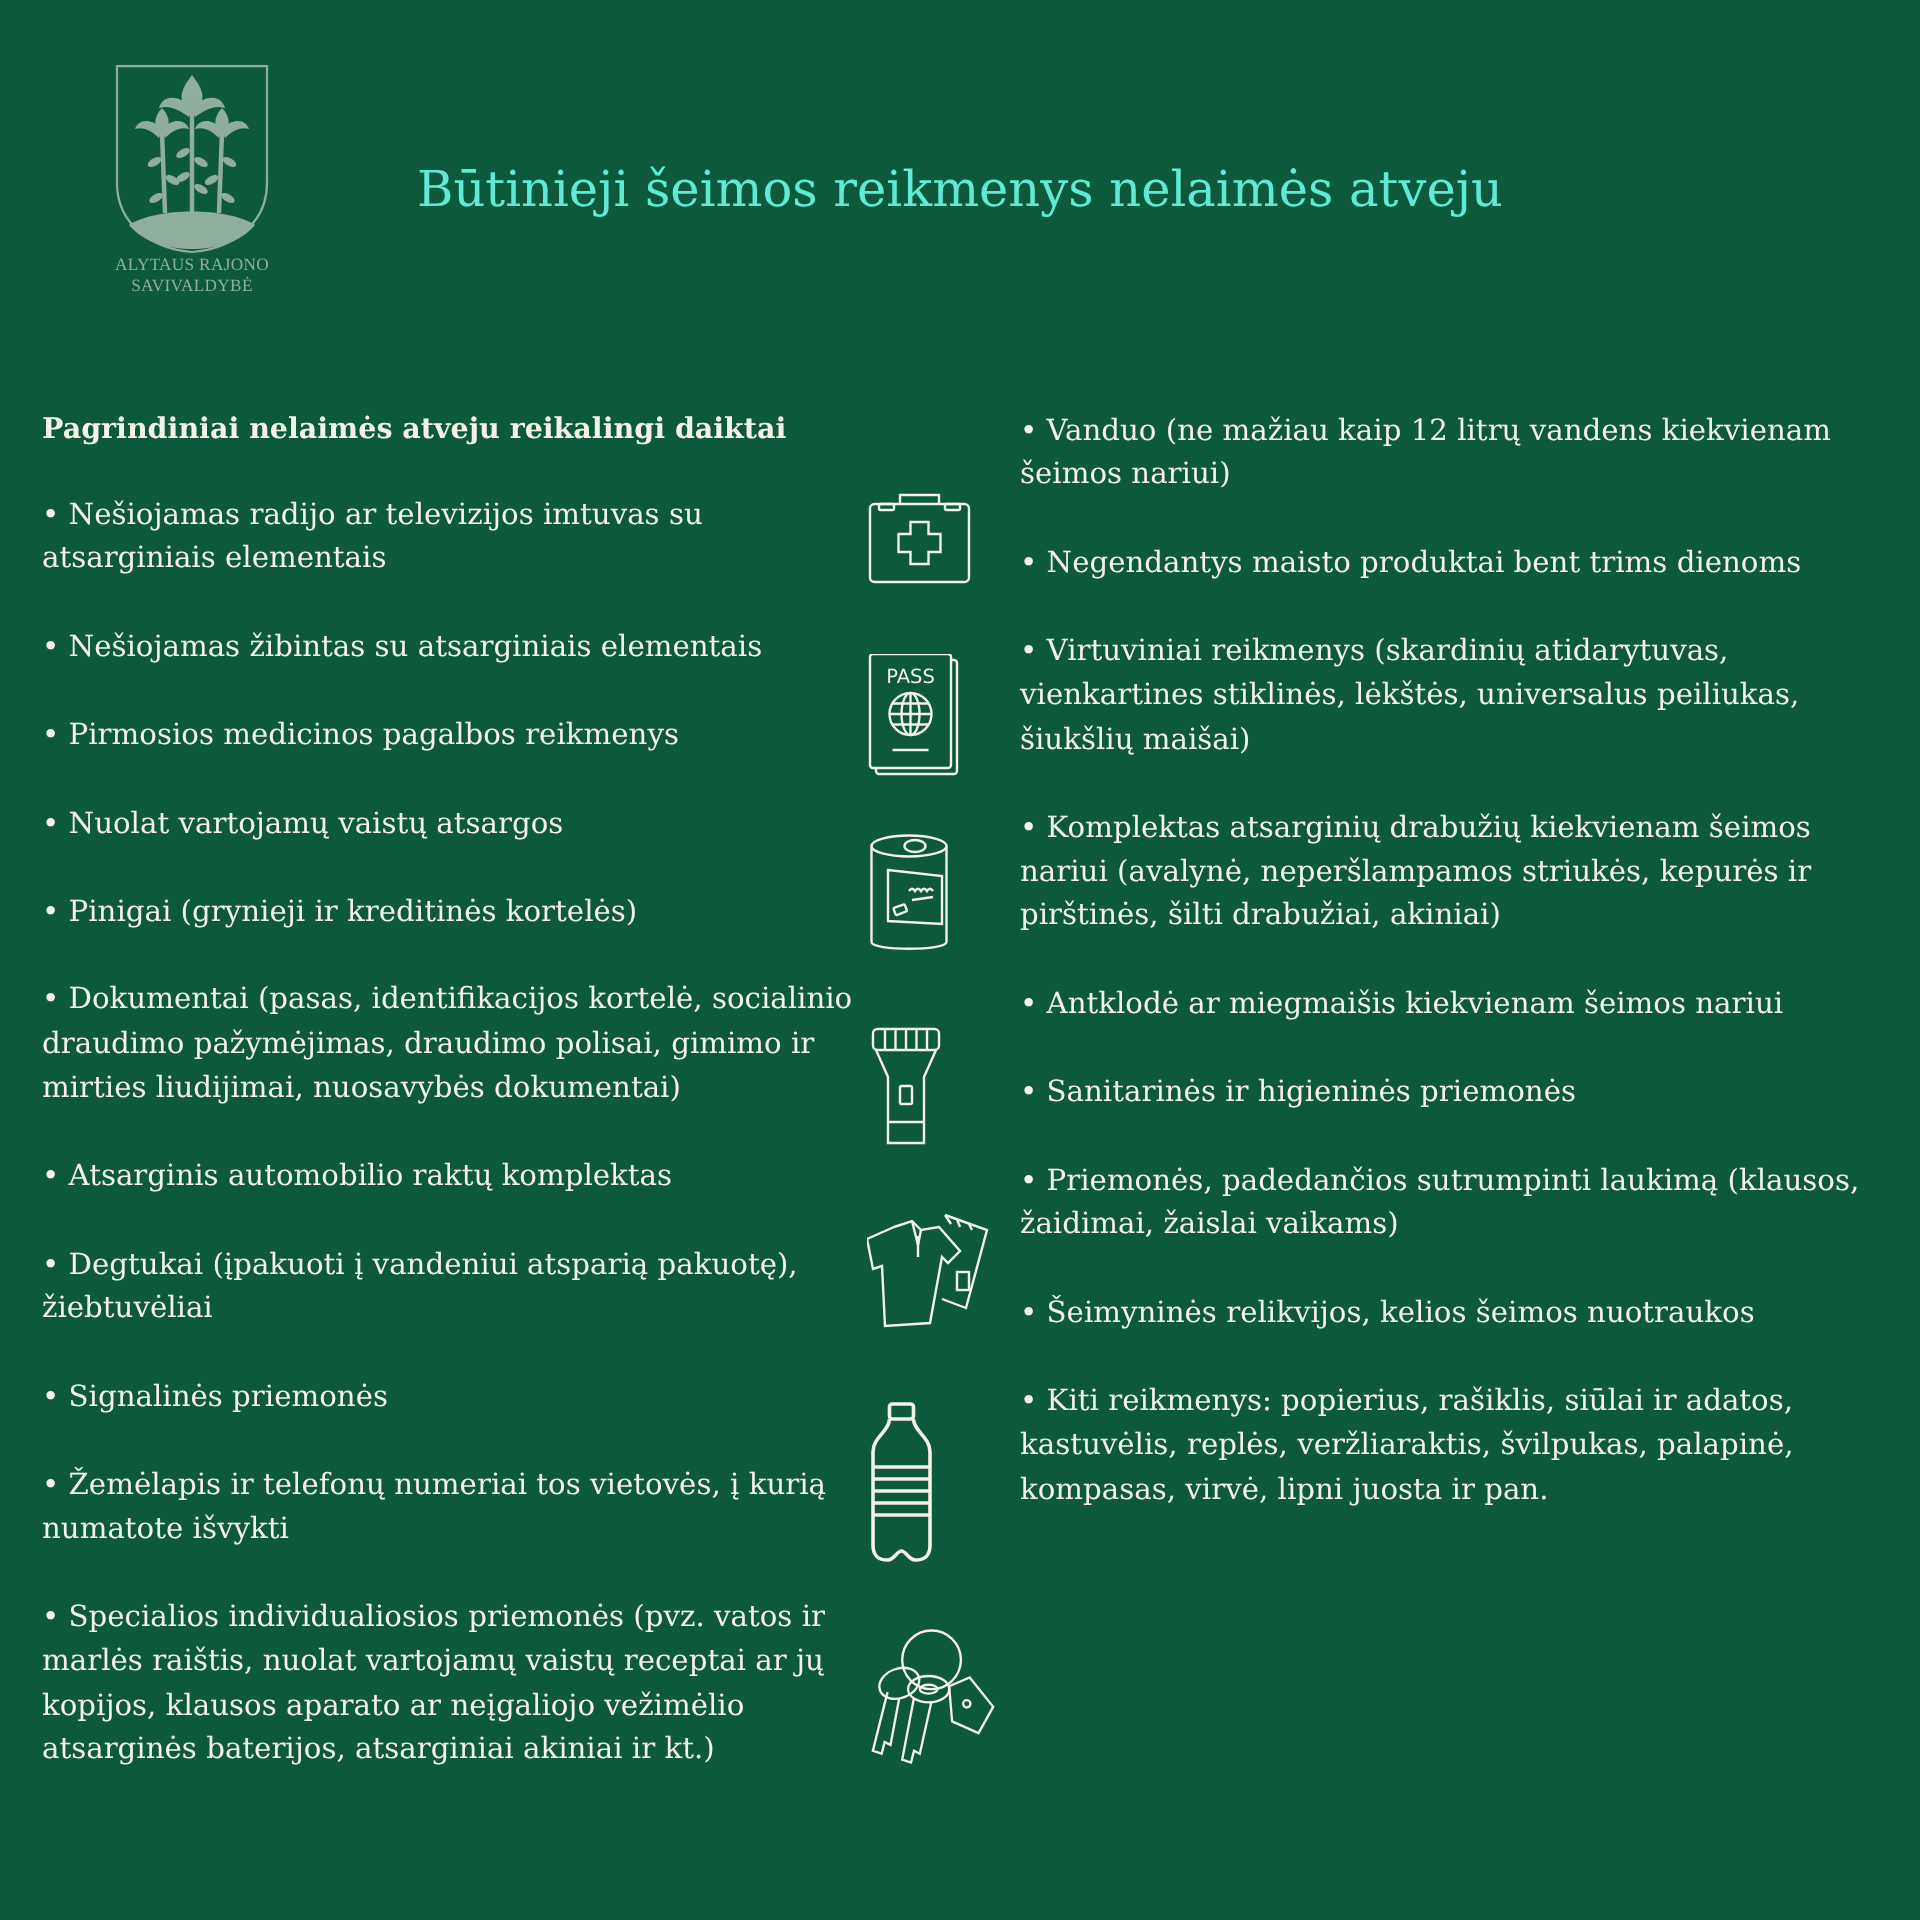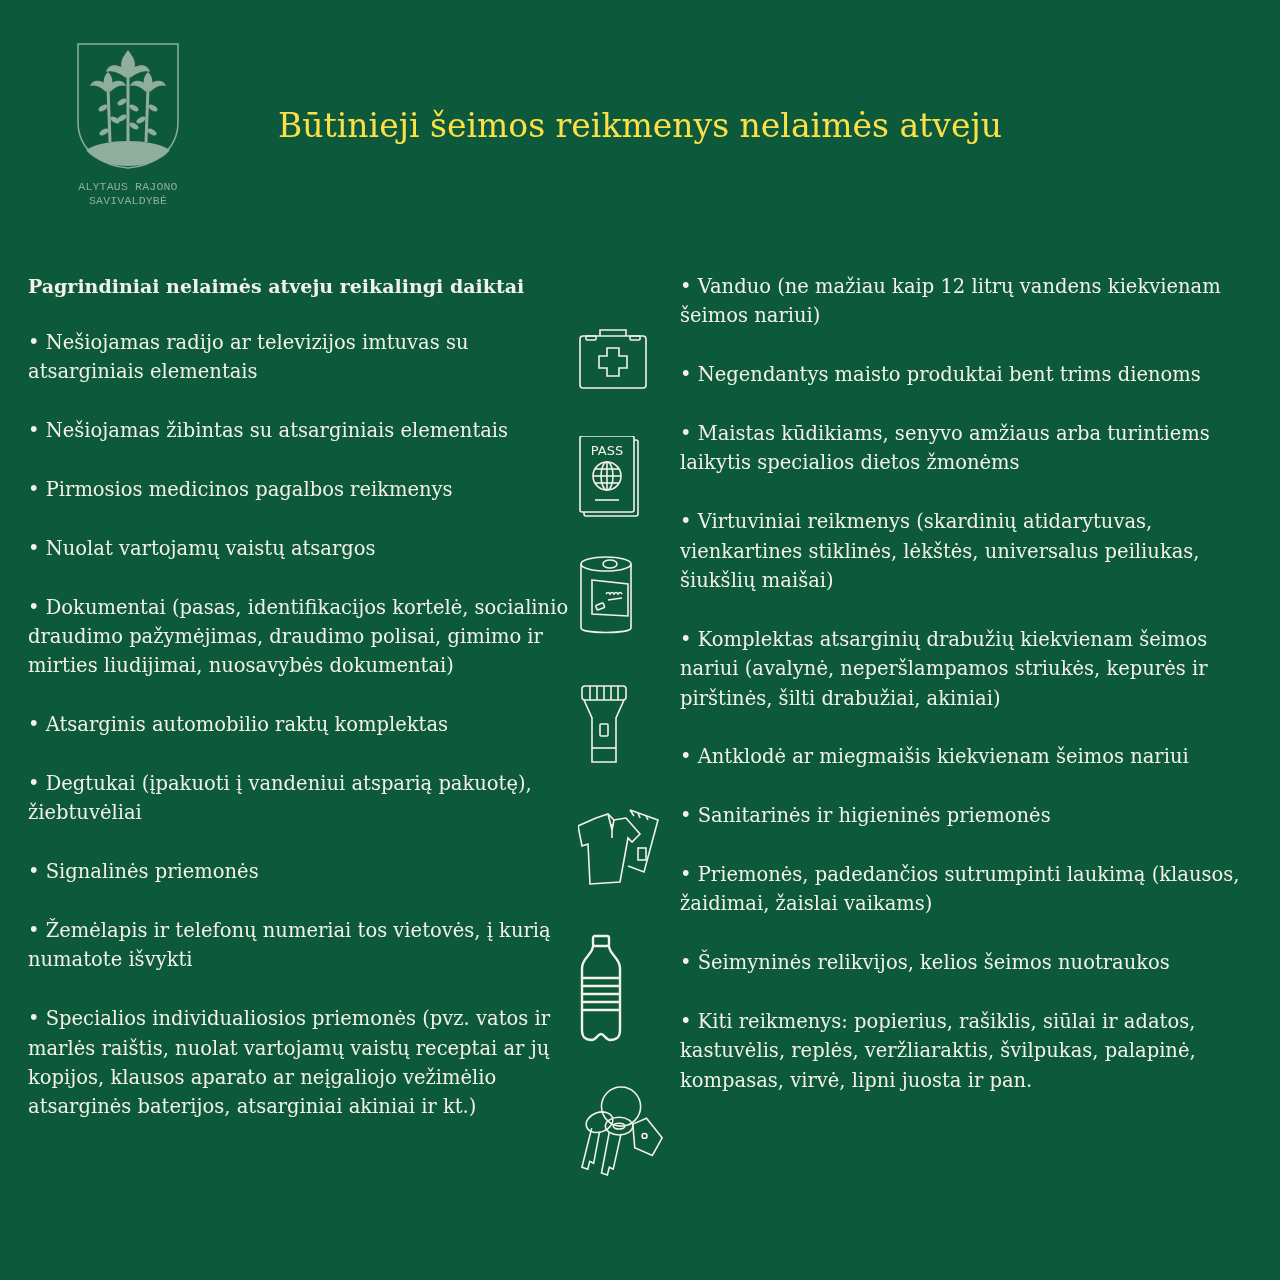--- a/index.html
+++ b/index.html
@@ -10,29 +10,29 @@
       font-family: "DejaVu Serif", "Liberation Serif", serif;
       position: relative;
       overflow: hidden;
     }
     .logo {
       position: absolute; left: 64px; top: 42px; width: 128px; height: 180px;
     }
     .logo svg { display: block; margin: 0 auto; }
     .logo-text {
       color: #8fae9c;
-      font-family: Liberation Mono, monospace;
+      font-family: Liberation Serif, serif;
       font-size: 11.5px; line-height: 14px; text-align: center;
-      letter-spacing: 0.2px; margin-top: 10px;
+      letter-spacing: 0.2px; 
     }
     .title {
       position: absolute; left: 0; right: 0; top: 106px;
       text-align: center; 
       font-size: 33px; font-weight: normal; margin: 0;
-      color: #fde047;
+      color: #5eead4;
     }
     .col {
       position: absolute; top: 272px; text-align: left;
     }
     .col-left { left: 28px; width: 546px; }
     .col-right { left: 680px; width: 578px; }
     .col-head {
       font-weight: bold; font-size: 19px; margin: 0 0 27px 0; line-height: 29px;
     }
     .item {
@@ -85,32 +85,32 @@
 </div>
 
 <h1 class="title">Būtinieji šeimos reikmenys nelaimės atveju</h1>
 
 <div class="col col-left">
   <h2 class="col-head">Pagrindiniai nelaimės atveju reikalingi daiktai</h2>
   <p class="item">• Nešiojamas radijo ar televizijos imtuvas su atsarginiais elementais</p>
   <p class="item">• Nešiojamas žibintas su atsarginiais elementais</p>
   <p class="item">• Pirmosios medicinos pagalbos reikmenys</p>
   <p class="item">• Nuolat vartojamų vaistų atsargos</p>
+  <p class="item">• Pinigai (grynieji ir kreditinės kortelės)</p>
   <p class="item">• Dokumentai (pasas, identifikacijos kortelė, socialinio draudimo pažymėjimas, draudimo polisai, gimimo ir mirties liudijimai, nuosavybės dokumentai)</p>
   <p class="item">• Atsarginis automobilio raktų komplektas</p>
   <p class="item">• Degtukai (įpakuoti į vandeniui atsparią pakuotę), žiebtuvėliai</p>
   <p class="item">• Signalinės priemonės</p>
   <p class="item">• Žemėlapis ir telefonų numeriai tos vietovės, į kurią numatote išvykti</p>
   <p class="item">• Specialios individualiosios priemonės (pvz. vatos ir marlės raištis, nuolat vartojamų vaistų receptai ar jų kopijos, klausos aparato ar neįgaliojo vežimėlio atsarginės baterijos, atsarginiai akiniai ir kt.)</p>
 </div>
 
 <div class="col col-right">
   <p class="item">• Vanduo (ne mažiau kaip 12 litrų vandens kiekvienam šeimos nariui)</p>
   <p class="item">• Negendantys maisto produktai bent trims dienoms</p>
-  <p class="item">• Maistas kūdikiams, senyvo amžiaus arba turintiems laikytis specialios dietos žmonėms</p>
   <p class="item">• Virtuviniai reikmenys (skardinių atidarytuvas, vienkartines stiklinės, lėkštės, universalus peiliukas, šiukšlių maišai)</p>
   <p class="item">• Komplektas atsarginių drabužių kiekvienam šeimos nariui (avalynė, neperšlampamos striukės, kepurės ir pirštinės, šilti drabužiai, akiniai)</p>
   <p class="item">• Antklodė ar miegmaišis kiekvienam šeimos nariui</p>
   <p class="item">• Sanitarinės ir higieninės priemonės</p>
   <p class="item">• Priemonės, padedančios sutrumpinti laukimą (klausos, žaidimai, žaislai vaikams)</p>
   <p class="item">• Šeimyninės relikvijos, kelios šeimos nuotraukos</p>
   <p class="item">• Kiti reikmenys: popierius, rašiklis, siūlai ir adatos, kastuvėlis, replės, veržliaraktis, švilpukas, palapinė, kompasas, virvė, lipni juosta ir pan.</p>
 </div>
 
 <div class="icons">

